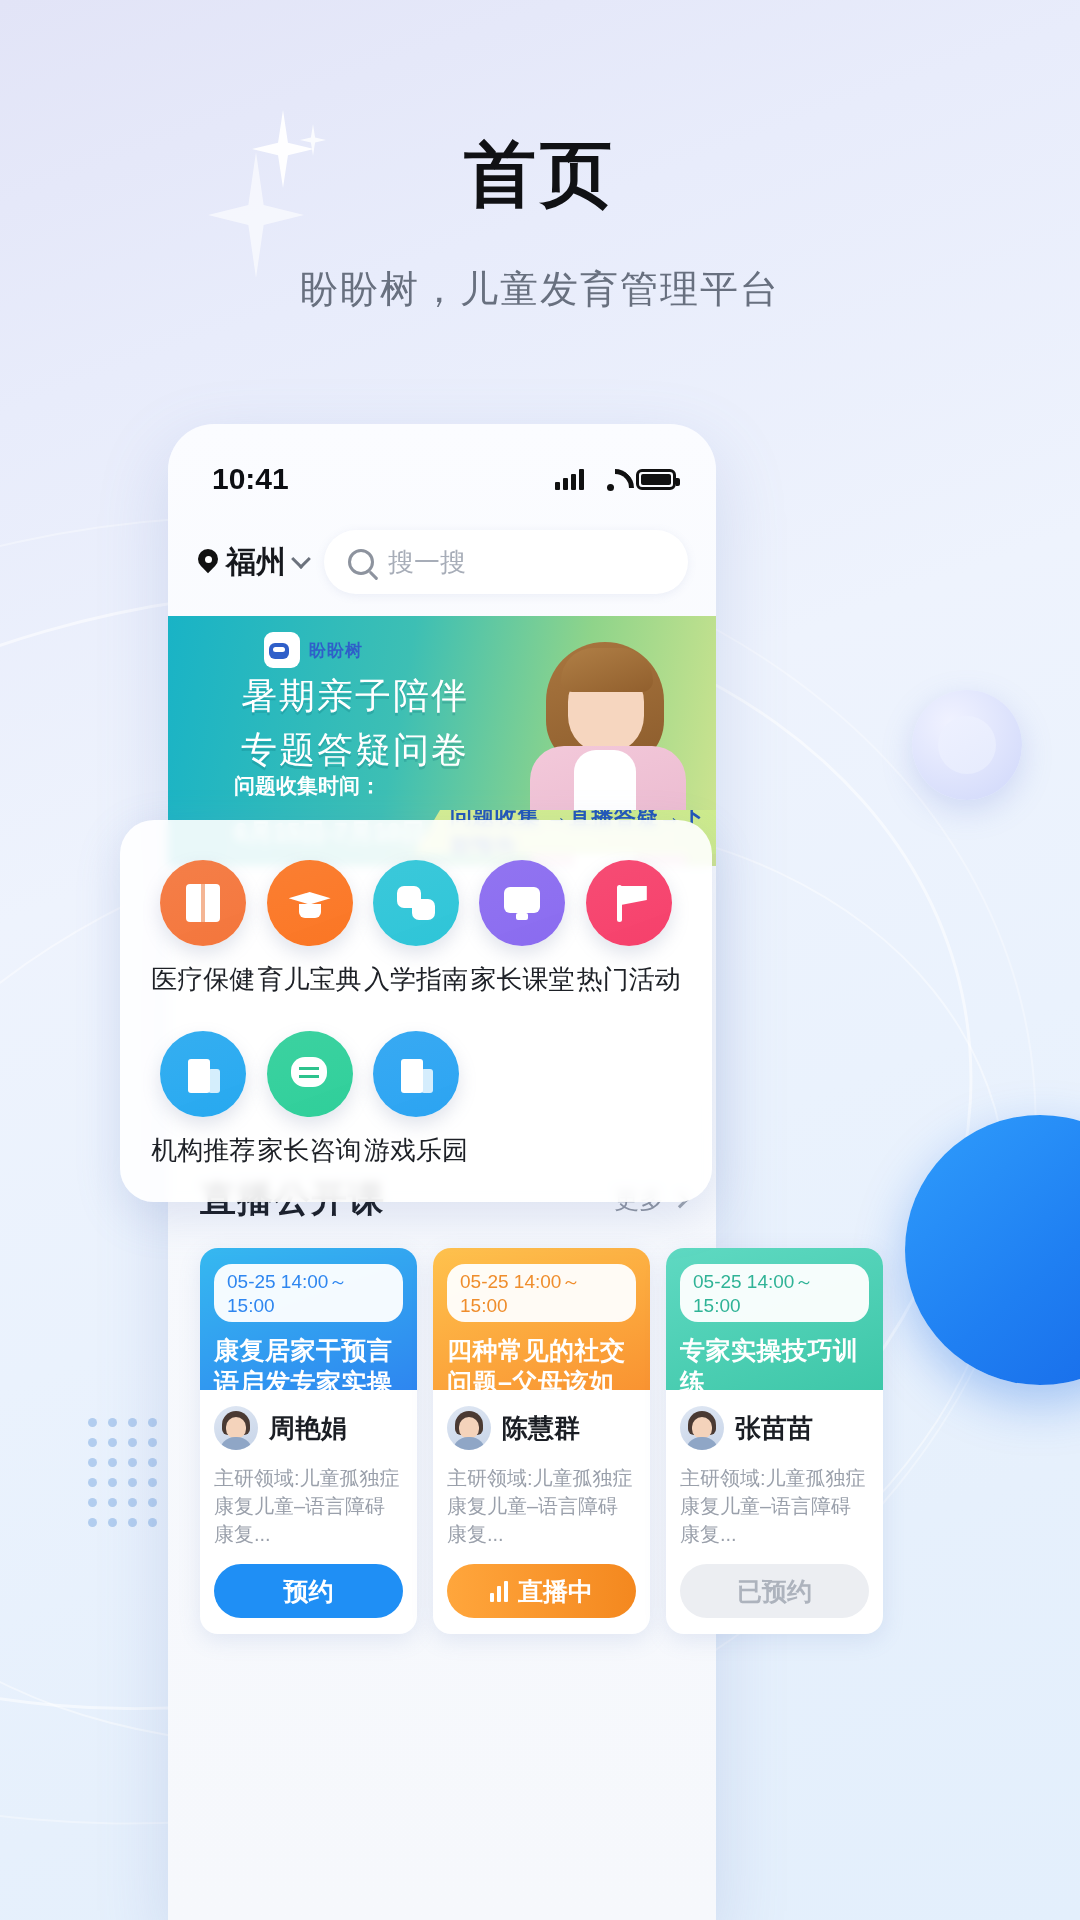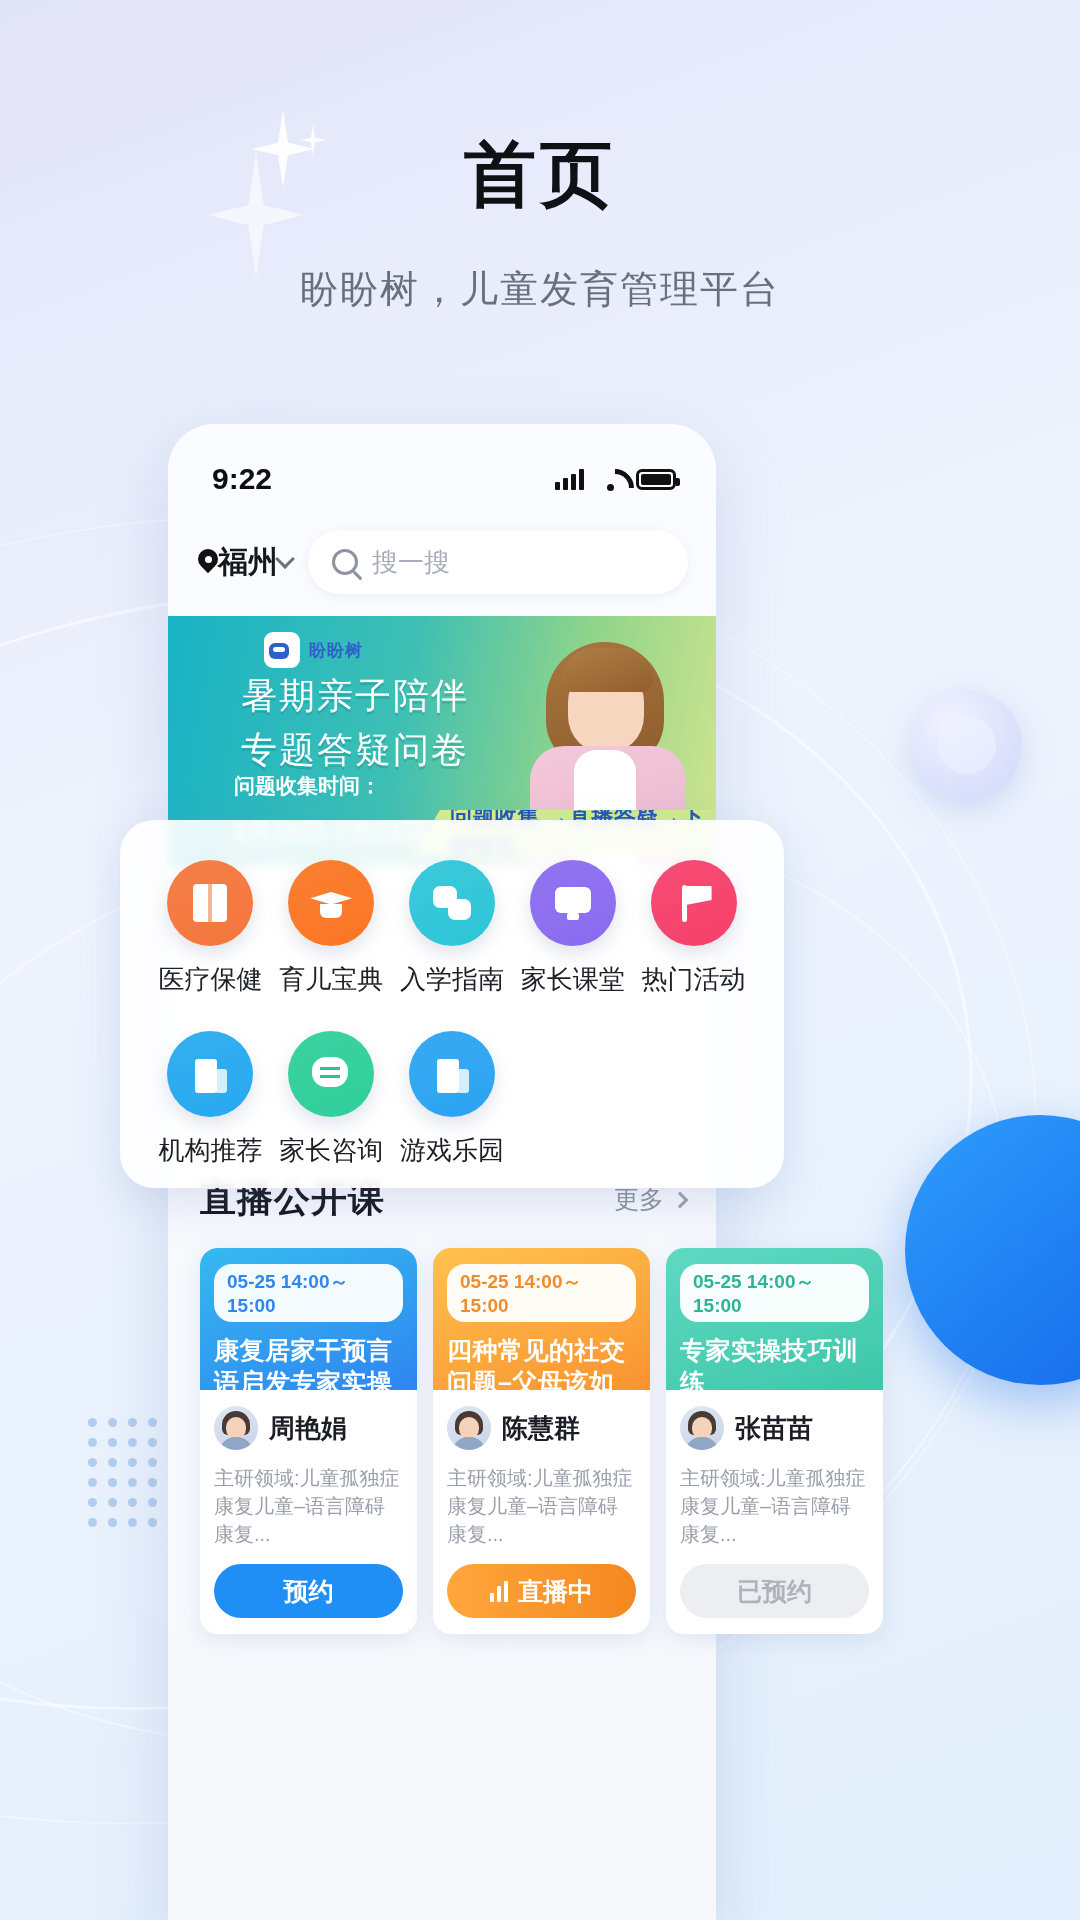--- a/index.html
+++ b/index.html
@@ -50,21 +50,21 @@
   .wifi{width:28px;height:21px;position:relative}
   .wifi:before{content:"";position:absolute;left:0;top:0;width:28px;height:28px;border-radius:50%;
     border:5px solid #111;border-color:#111 transparent transparent transparent;transform:rotate(45deg)}
   .wifi:after{content:"";position:absolute;left:11px;top:15px;width:7px;height:7px;border-radius:50%;background:#111}
   .batt{width:40px;height:21px;border:3px solid #111;border-radius:6px;position:relative}
   .batt:before{content:"";position:absolute;left:2px;top:2px;right:2px;bottom:2px;background:#111;border-radius:2px}
   .batt:after{content:"";position:absolute;right:-7px;top:6px;width:4px;height:8px;background:#111;border-radius:0 2px 2px 0}
 
   
   .searchrow{display:flex;align-items:center;gap:16px;padding:20px 28px 22px 30px}
-  .loc{display:flex;align-items:center;flex:0 0 auto}
+  .loc{display:flex;align-items:center;gap:8px;flex:0 0 auto}
   .pin{width:20px;height:26px;position:relative}
   .pin:before{content:"";position:absolute;left:0;top:0;width:20px;height:20px;border-radius:50% 50% 50% 0;
     background:#111;transform:rotate(-45deg)}
   .pin:after{content:"";position:absolute;left:7px;top:7px;width:7px;height:7px;border-radius:50%;background:#fff}
   .loc-name{font-size:30px;font-weight:bold;color:#16181d}
   .chev{width:14px;height:14px;border-right:3px solid #6c727d;border-bottom:3px solid #6c727d;
     transform:rotate(45deg);margin-bottom:6px}
   .searchbox{flex:1;height:64px;background:#fff;border-radius:32px;display:flex;align-items:center;
     gap:14px;padding:0 24px;box-shadow:0 2px 10px rgba(120,140,190,.12)}
   .mag{width:26px;height:26px;border:3px solid #8d939e;border-radius:50%;position:relative;flex:0 0 auto}
@@ -93,23 +93,23 @@
   .bn-person .hair{position:absolute;left:40px;top:8px;width:118px;height:126px;border-radius:60px 60px 48px 48px;
     background:linear-gradient(160deg,#a9763f,#8c5c2c)}
   .bn-person .face{position:absolute;left:62px;top:30px;width:76px;height:90px;border-radius:38px;background:#f6d6bf}
   .bn-person .hairf{position:absolute;left:55px;top:14px;width:92px;height:44px;border-radius:46px 46px 16px 16px;
     background:linear-gradient(160deg,#b07f46,#915f2d)}
   .bn-person .body{position:absolute;left:24px;top:112px;width:156px;height:126px;border-radius:34px 34px 0 0;
     background:linear-gradient(160deg,#f3c9da,#e9b6cd)}
   .bn-person .shirt{position:absolute;left:68px;top:116px;width:62px;height:122px;border-radius:22px 22px 0 0;background:#fff}
 
   
-  .gridcard{position:absolute;left:120px;top:820px;width:664px;border-radius:34px;
+  .gridcard{position:absolute;left:120px;top:820px;width:592px;border-radius:34px;
     background:rgba(255,255,255,.9);backdrop-filter:blur(4px);
-    box-shadow:0 14px 46px rgba(110,135,195,.2);padding:40px 30px 20px;z-index:6}
+    box-shadow:0 14px 46px rgba(110,135,195,.2);padding:40px 30px 34px;z-index:6}
   .grid5{display:grid;grid-template-columns:repeat(5,1fr);row-gap:34px}
   .qi{display:flex;flex-direction:column;align-items:center;gap:16px}
   .qi .bubble{width:86px;height:86px;border-radius:50%;display:flex;align-items:center;justify-content:center;
     box-shadow:0 8px 18px rgba(120,130,170,.22)}
   .qi .lbl{font-size:26px;color:#1d2026;white-space:nowrap}
   .gl{width:42px;height:42px;position:relative}
   
   .g-book:before{content:"";position:absolute;inset:2px 4px;background:#fff;border-radius:4px}
   .g-book:after{content:"";position:absolute;left:19px;top:2px;width:4px;bottom:2px;background:rgba(235,120,60,.55)}
   .g-cap:before{content:"";position:absolute;left:0;top:10px;width:42px;height:14px;background:#fff;
@@ -141,21 +141,21 @@
   .more{display:flex;align-items:center;gap:10px;font-size:25px;color:#8b919d}
   .more .chev2{width:12px;height:12px;border-right:3px solid #9aa0ab;border-top:3px solid #9aa0ab;transform:rotate(45deg)}
   .cards{display:flex;gap:16px;padding:0 0 0 32px}
   .card{width:217px;flex:0 0 auto;background:#fff;border-radius:18px;overflow:hidden;
     box-shadow:0 6px 22px rgba(110,135,195,.16);display:flex;flex-direction:column}
   .card .top{height:142px;padding:16px 14px 0;display:flex;flex-direction:column;gap:12px}
   .c1 .top{background:linear-gradient(160deg,#36b9f0,#2e86f0)}
   .c2 .top{background:linear-gradient(160deg,#ffc24d,#f99331)}
   .c3 .top{background:linear-gradient(160deg,#5fd9c2,#3ec7a8)}
   .timepill{align-self:flex-start;background:rgba(255,255,255,.95);border-radius:18px;padding:5px 13px;
-    font-size:19px;font-weight:bold}
+    font-size:19px;font-weight:normal}
   .c1 .timepill{color:#2e86f0}.c2 .timepill{color:#ef8d2c}.c3 .timepill{color:#2fb396}
   .c-title{font-size:25px;font-weight:bold;color:#fff;line-height:1.28;letter-spacing:.5px}
   .c-body{padding:16px 14px 16px}
   .teacher{display:flex;align-items:center;gap:11px}
   .avatar{width:44px;height:44px;border-radius:50%;overflow:hidden;position:relative;flex:0 0 auto;
     background:linear-gradient(160deg,#dfe7f3,#c7d4e8)}
   .avatar .ah{position:absolute;left:8px;top:5px;width:28px;height:24px;border-radius:14px 14px 6px 6px;background:#4a3a33}
   .avatar .af{position:absolute;left:12px;top:11px;width:20px;height:22px;border-radius:10px;background:#f4d3bb}
   .avatar .ab{position:absolute;left:5px;top:31px;width:34px;height:18px;border-radius:16px 16px 0 0;background:#8fa6c6}
   .t-name{font-size:26px;font-weight:bold;color:#1b1e24}
@@ -234,21 +234,21 @@
 </div>
 
 <div class="header">
   <div class="page-title">首页</div>
   <div class="page-sub">盼盼树，儿童发育管理平台</div>
 </div>
 
 <div class="phone">
 
   <div class="statusbar">
-    <div class="st-time">9:22</div>
+    <div class="st-time">10:41</div>
     <div class="st-icons">
       <span class="sig">
           <i></i>
           <i></i>
           <i></i>
           <i></i>
         </span>
       <span class="wifi"></span>
       <span class="batt"></span>
     </div>

